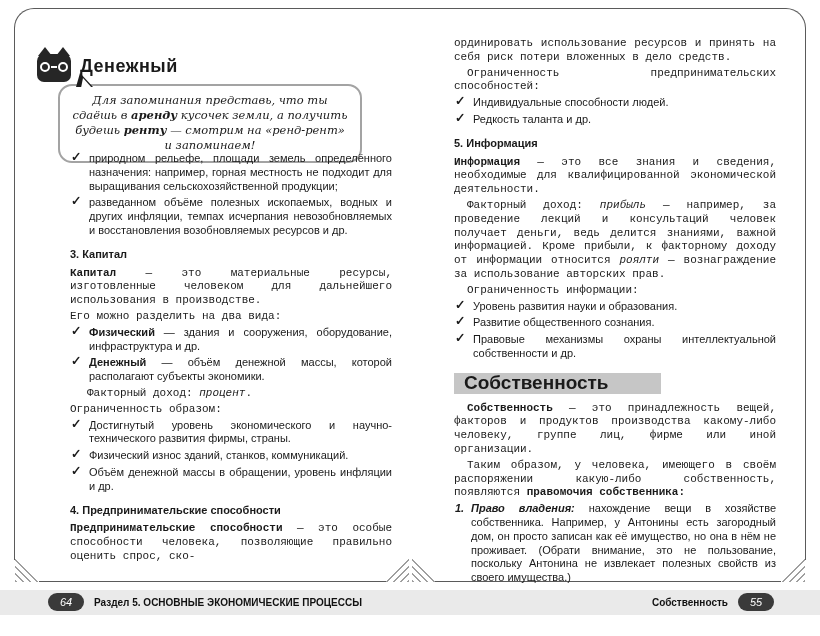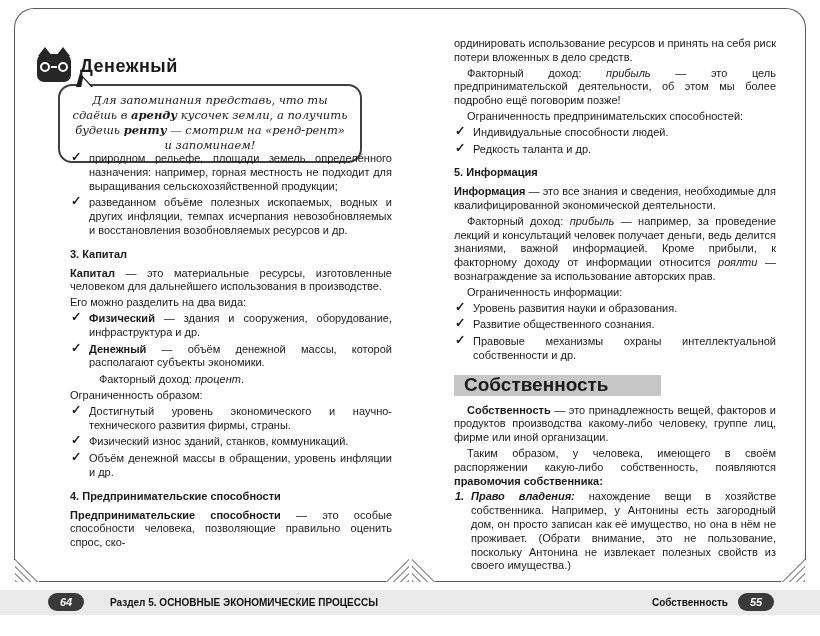--- a/index.html
+++ b/index.html
@@ -23,50 +23,50 @@
   .cat { position:absolute; left:37px; top:54px; width:34px; height:28px; background:#262626; border-radius:7px; }
   .cat .ear { position:absolute; top:-7px; width:0; height:0;
               border-left:7px solid transparent; border-right:7px solid transparent; border-bottom:9px solid #262626; }
   .cat .ear.l { left:1px; } .cat .ear.r { right:1px; }
   .cat .eye { position:absolute; top:8px; width:10px; height:10px; border:2px solid #fff; border-radius:50%; background:#262626; }
   .cat .eye.l { left:3px; } .cat .eye.r { right:3px; }
   .cat .bridge { position:absolute; top:12px; left:14px; width:6px; height:2px; background:#fff; }
   .lifehack-title { position:absolute; left:80px; top:56px; font-size:18px; font-weight:bold; letter-spacing:.5px; }
 
   
-  .bubble { position:absolute; left:58px; top:84px; width:304px; border:2px solid #404040; border-radius:14px;
+  .bubble { position:absolute; left:58px; top:84px; width:304px; border:2px solid #a3a3a3; border-radius:14px;
             padding:7px 10px 8px; text-align:center; font-family:"DejaVu Serif", serif; font-style:italic;
             font-size:11.5px; line-height:15px; background:#fff; }
   .bubble .tail { position:absolute; top:-13px; left:16px; width:0; height:0;
                   border-left:4px solid transparent; border-right:13px solid transparent; border-bottom:14px solid #1c1c1c; }
   .bubble .tail-in { position:absolute; top:-8px; left:21px; width:0; height:0;
                   border-left:2px solid transparent; border-right:9px solid transparent; border-bottom:10px solid #fff; }
 
   
   .col { position:absolute; width:322px; font-size:11px; line-height:13.8px; }
   .col.l { left:70px;  top:151px; }
   .col.r { left:454px; top:36px; }
-  .p { text-align:justify; margin:1px 0 2px; }
+  .p { text-align:justify; margin:1px 0 2px;font-family:Liberation Mono, monospace; }
   .p.ind { text-indent:13px; }
-  .p.deep { margin-left:29px; }
+  .p.deep { margin-left:17px; }
   .h3 { font-weight:bold; margin:10px 0 5px; }
   .check { position:relative; padding-left:19px; margin:1px 0 3px; text-align:justify; }
   .check .tick { position:absolute; left:1px; top:-1px; font-weight:bold; font-size:12.5px; }
   .prop-head { display:inline-block; background:#c6c6c6; padding:3px 52px 4px 10px; font-size:19px; font-weight:bold; margin:9px 0 7px; }
   .num-item { position:relative; padding-left:17px; text-align:justify; margin-top:2px; }
   .num-item .num { position:absolute; left:1px; font-style:italic; font-weight:bold; }
 
   
   .footer-band { position:absolute; left:0; top:590px; width:820px; height:25px; background:#eaeaea; }
   .pill { position:absolute; width:36px; height:18px; line-height:18px; background:#3a3a3a; color:#fff;
-          border-radius:10px; text-align:center; font-size:11px; font-weight:bold; font-style:italic; }
+          border-radius:10px; text-align:center; font-size:11px; font-weight:normal; font-style:italic; }
   .pill.p64 { left:48px;  top:593px; }
   .pill.p65 { left:738px; top:593px; }
   .flabel { position:absolute; top:597px; font-size:10px; font-weight:bold; color:#111; }
-  .flabel.left  { left:94px;margin-left:16px; }
+  .flabel.left  { left:94px; }
   .flabel.right { right:92px; }
 </style>
 </head>
 <body>
 
 <div class="page">
 
   <div class="frame left"></div>
   <div class="frame right"></div>
 
@@ -133,21 +133,20 @@
       <span class="tick">✓</span>
       <span>Объём денежной массы в обращении, уровень инфляции и др.</span>
     </div>
 
     <div class="h3">4. Предпринимательские способности</div>
     <p class="p"><b>Предпринимательские способности</b> — это особые способности человека, позволяющие правильно оценить спрос, ско-</p>
   </div>
 
   <div class="col r">
     <p class="p">ординировать использование ресурсов и принять на себя риск потери вложенных в дело средств.</p>
-    <p class="p ind">Факторный доход: <i>прибыль</i> — это цель предпринимательской деятельности, об этом мы более подробно ещё поговорим позже!</p>
     <p class="p ind">Ограниченность предпринимательских способностей:</p>
 
     <div class="check">
       <span class="tick">✓</span>
       <span>Индивидуальные способности людей.</span>
     </div>
     <div class="check">
       <span class="tick">✓</span>
       <span>Редкость таланта и др.</span>
     </div>

